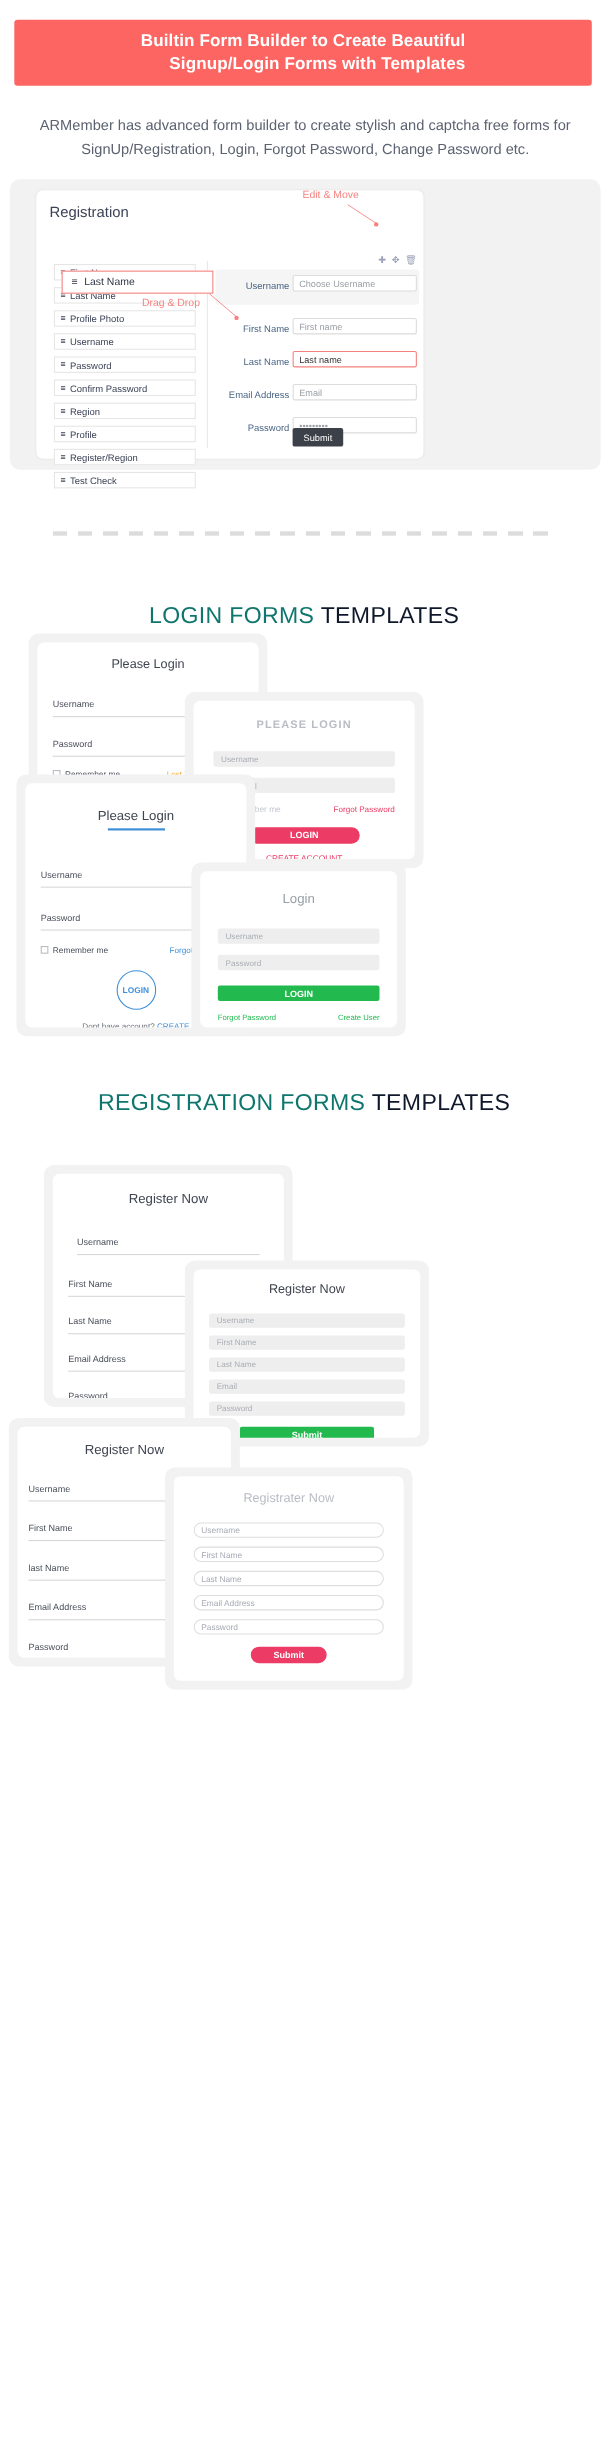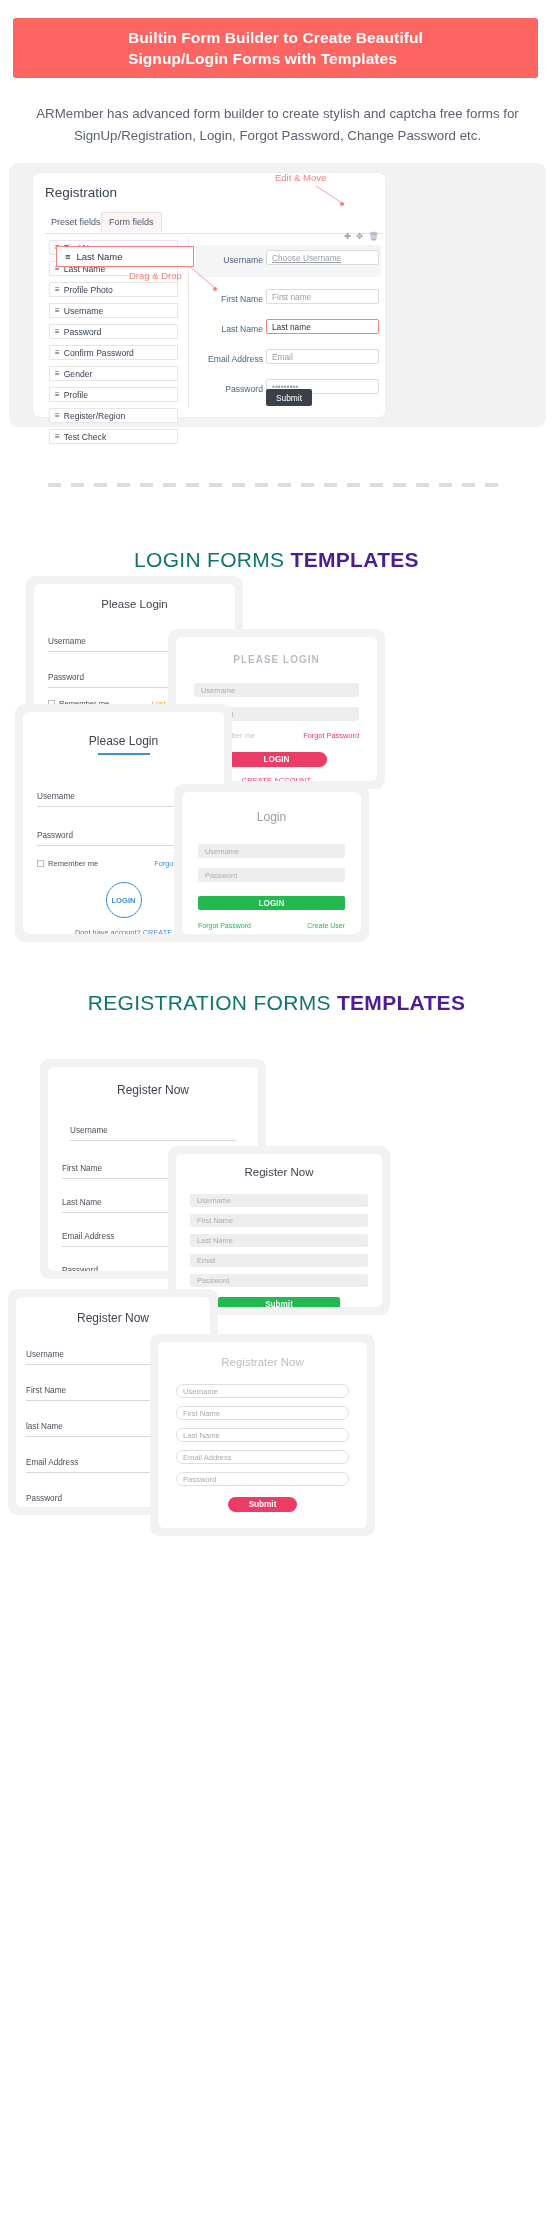--- a/index.html
+++ b/index.html
@@ -15,21 +15,21 @@
   }
 
   
   .hero-banner {
     position: absolute; left: 13px; top: 18px; width: 525px; height: 60px;
     background: #fc6562; border-radius: 3px;
     display: flex; align-items: center; justify-content: center;
   }
   .hero-banner .t {
     color: #fff; font-weight: bold; font-size: 15.5px; line-height: 21px;
-    text-align: left; letter-spacing: .1px; padding: 0 12px;
+    text-align: right; letter-spacing: .1px; padding: 0 12px;
   }
   .hero-sub {
     position: absolute; left: 30px; top: 103px; width: 495px;
     text-align: center; color: #5b6270; font-size: 13.3px; line-height: 22px;
   }
 
   
   .builder-outer {
     position: absolute; left: 9px; top: 163px; width: 537px; height: 264px;
     background: #f2f2f2; border-radius: 9px;
@@ -86,21 +86,21 @@
     position: absolute; right: 118px; top: 5px; width: 64px; text-align: right;
     font-size: 8.6px; color: #4a6585; white-space: nowrap;
   }
   .prow .pinput {
     position: absolute; left: 70px; top: 0; width: 113px; height: 15px;
     border: 1px solid #dcdcdc; background: #fff; border-radius: 2px;
     font-size: 8.3px; color: #9aa0a6; padding-left: 5px; line-height: 14px;
   }
   .prow-active { background: #f5f5f5; border-radius: 3px; padding-top: 5px; height: 32px; }
   .prow-active .plabel { top: 10px; }
-  .prow-active .pinput { top: 5px; text-decoration: underline; }
+  .prow-active .pinput { top: 5px; }
   .pinput-sel { border: 1px solid #f4827f !important; color: #333 !important; }
   .icon-row { position: absolute; right: 2px; top: 0; display: flex; gap: 5px; align-items: center; }
   .icon-row span { font-size: 8.5px; color: #9aa0b5; }
   .submit-dark {
     position: absolute; left: 70px; top: 158px; width: 46px; height: 17px;
     background: #3c4149; color: #fff; font-size: 8.4px;
     display: flex; align-items: center; justify-content: center; border-radius: 2px;
   }
 
   
@@ -108,21 +108,21 @@
     position: absolute; left: 48px; top: 483px; width: 457px; height: 4px;
     background: repeating-linear-gradient(to right, #dcdcdc 0 13px, transparent 13px 23px);
   }
 
   
   .sec-head {
     position: absolute; width: 553px; text-align: center;
     font-size: 21px; letter-spacing: .3px;
   }
   .sec-head .g1 { color: #0f766e; }
-  .sec-head .g3 { color: #4c1d95; font-weight: bold; }
+  .sec-head .g3 { color: #0f172a; }
   #login-head { top: 548px; }
   #reg-head { top: 991px; }
 
   
   .tpl {
     position: absolute; background: #f2f2f2; border-radius: 9px;
   }
   .tpl-in { position: absolute; background: #fff; border-radius: 6px; overflow: hidden; }
   .tpl-title { text-align: center; font-size: 11.5px; color: #3f4450; }
   .uline-field { position: relative; border-bottom: 1px solid #d8d8d8; }
@@ -185,24 +185,20 @@
     <span>Builtin Form Builder to Create Beautiful</span><br>
     <span>Signup/Login Forms with Templates</span>
   </div>
 </div>
 <div class="hero-sub">ARMember has advanced form builder to create stylish and captcha free forms for SignUp/Registration, Login, Forgot Password, Change Password etc.</div>
 
 <div class="builder-outer">
   <div class="builder-inner">
     <div class="builder-title">Registration</div>
 
-    <div class="tabs">
-      <div class="tab tab-preset">Preset fields</div>
-      <div class="tab tab-form">Form fields</div>
-    </div>
 
     <div class="field-list">
       <div class="field-item">
           <span class="bars">≡</span>
           <span>First Name</span>
         </div>
       <div class="field-item">
           <span class="bars">≡</span>
           <span>Last Name</span>
         </div>
@@ -217,21 +213,21 @@
       <div class="field-item">
           <span class="bars">≡</span>
           <span>Password</span>
         </div>
       <div class="field-item">
           <span class="bars">≡</span>
           <span>Confirm Password</span>
         </div>
       <div class="field-item">
           <span class="bars">≡</span>
-          <span>Gender</span>
+          <span>Region</span>
         </div>
       <div class="field-item">
           <span class="bars">≡</span>
           <span>Profile</span>
         </div>
       <div class="field-item">
           <span class="bars">≡</span>
           <span>Register/Region</span>
         </div>
       <div class="field-item">

